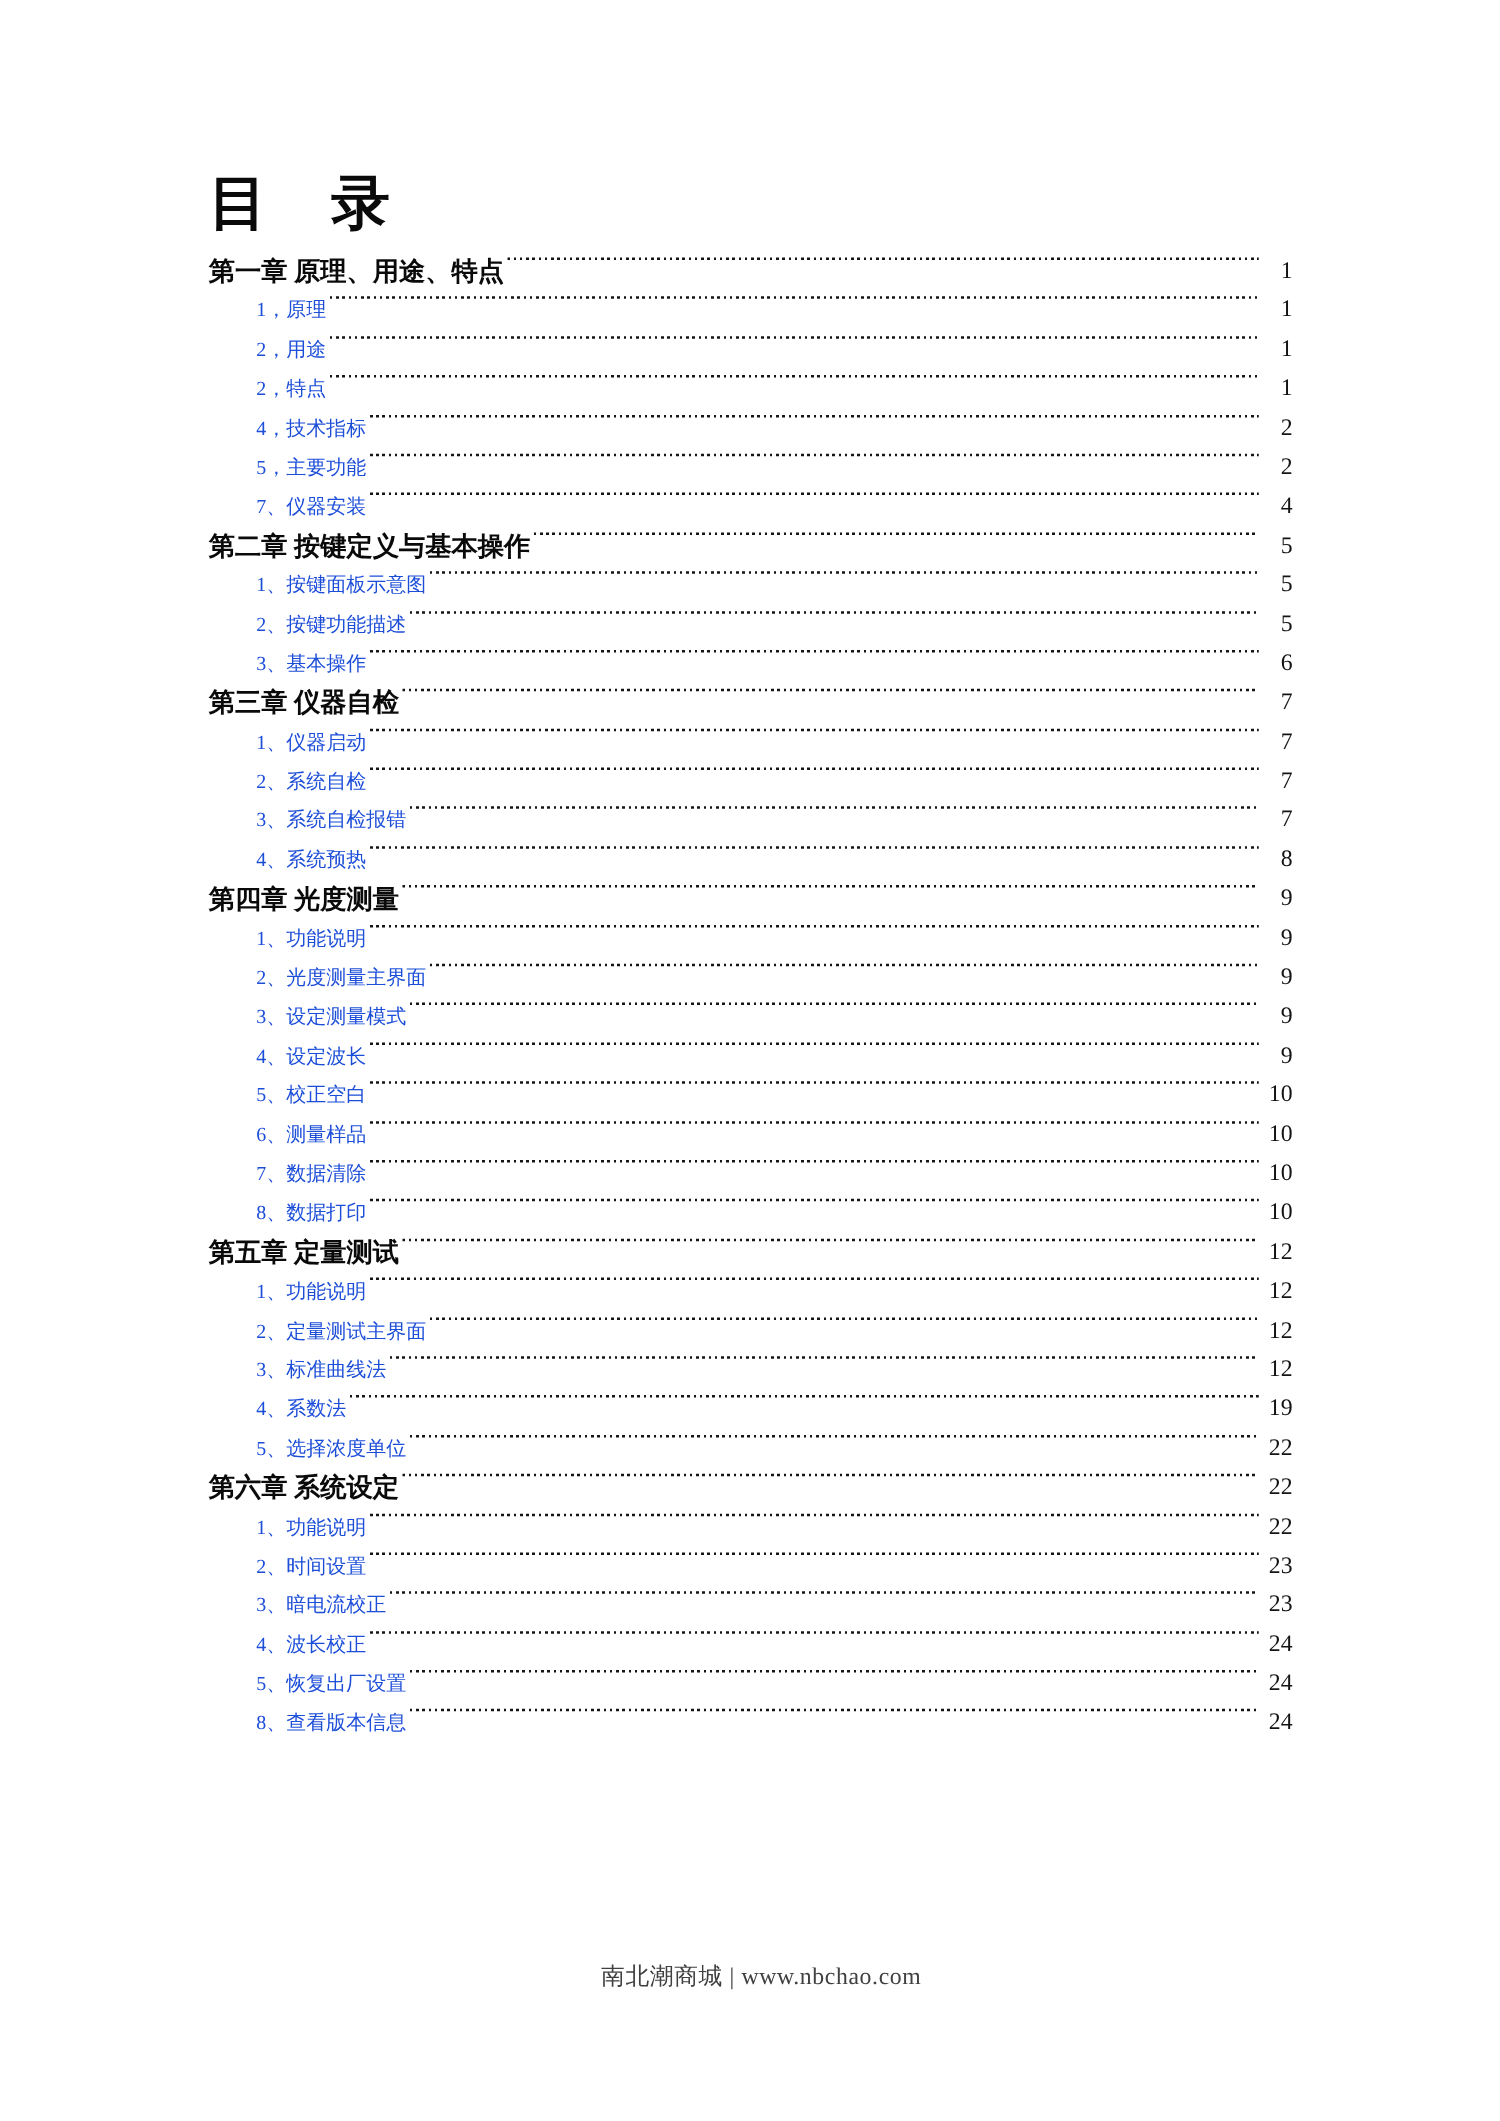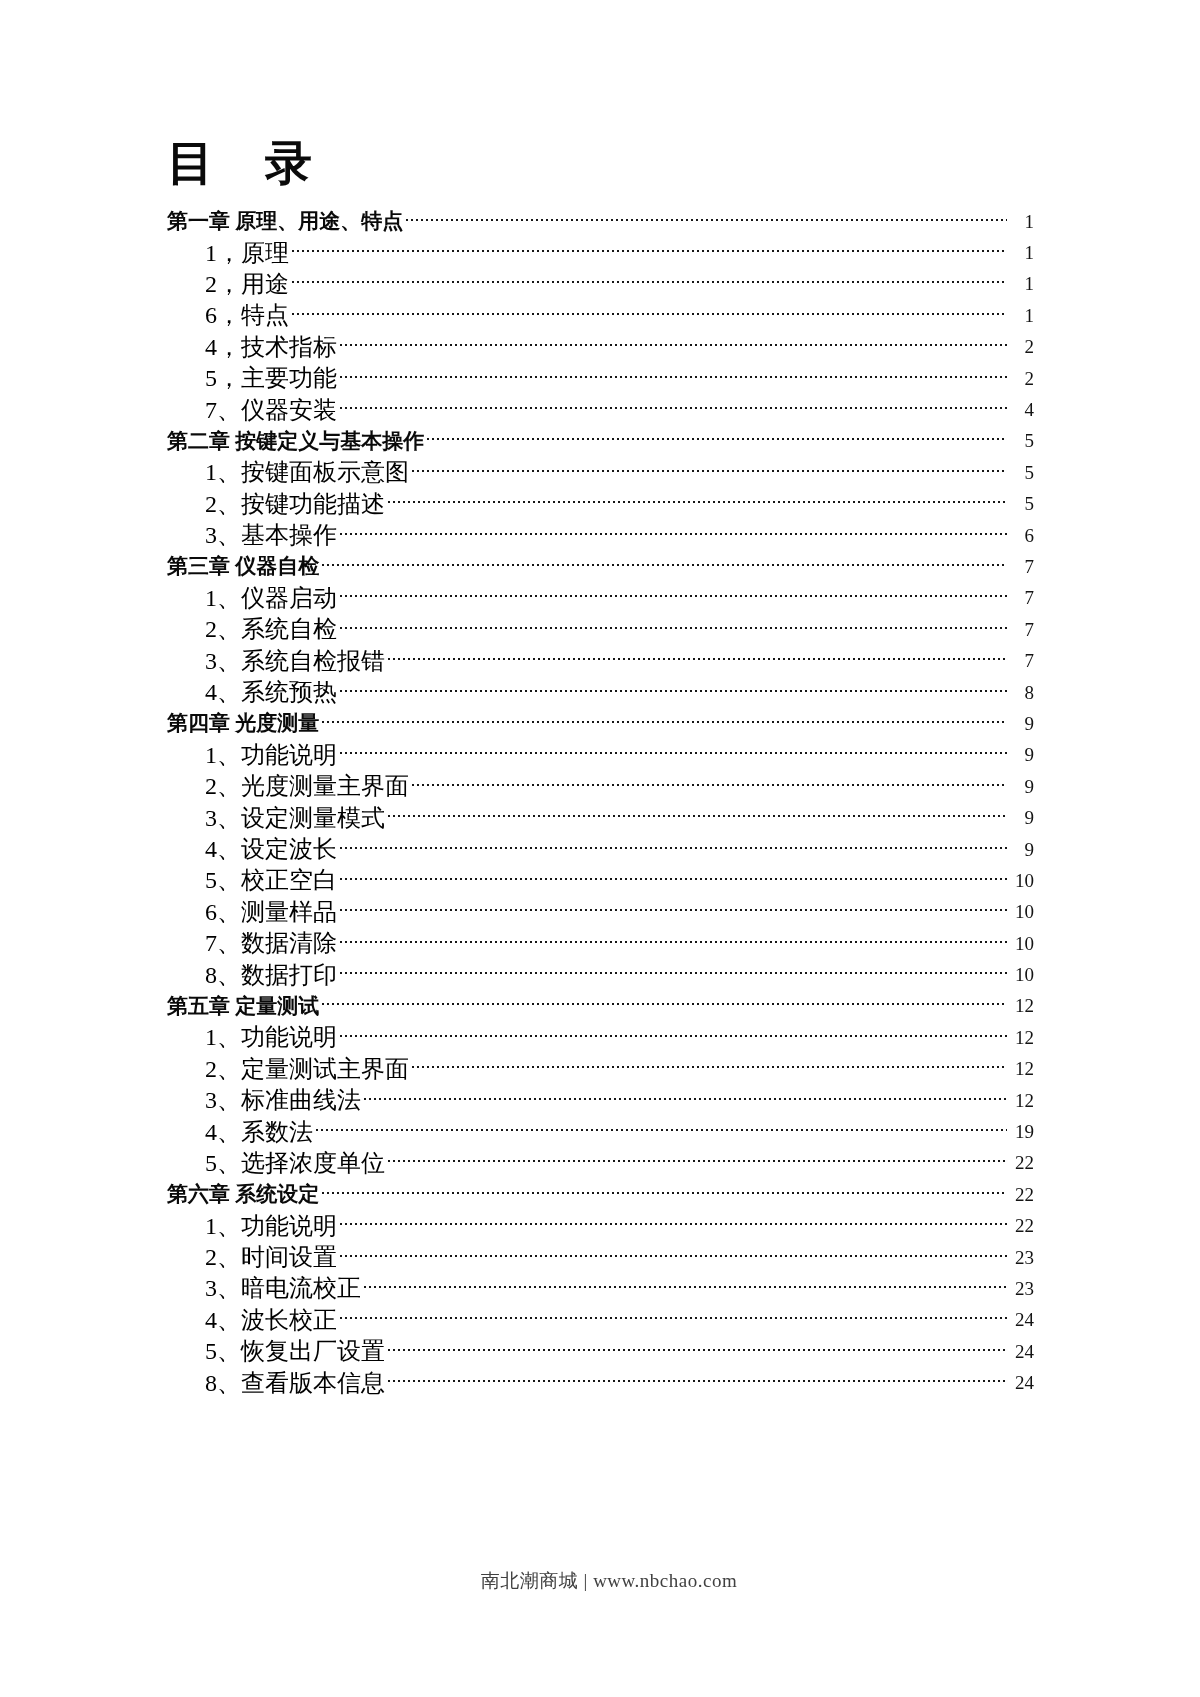--- a/index.html
+++ b/index.html
@@ -28,40 +28,40 @@
     color: #0a0a0a;
   }
   .toc {
     position: absolute;
     top: 206px;
     left: 167px;
     right: 184px;
   }
   .row {
     display: flex;
-    align-items: center;
+    align-items: flex-start;
     height: 31.4px;
     white-space: nowrap;
   }
   .row .label {
     line-height: 23px;
     flex: 0 0 auto;
   }
   .row.chapter .label {
     font-size: 21px;
     font-weight: 700;
     color: #0a0a0a;
   }
   .row.item {
     padding-left: 38px;
   }
   .row.item .label {
-    font-size: 24px;
+    font-size: 16px;
     font-weight: 400;
-    color: #000000;
+    color: #1d4ed8;
   }
   .leader {
     flex: 1 1 auto;
     height: 2px;
     margin: 0 3px 4px 3px;
     background: repeating-linear-gradient(
       to right,
       #151515 0px, #151515 2px,
       transparent 2px, transparent 5px
     );
@@ -106,21 +106,21 @@
     <span class="pagenum">1</span>
   </div>
 
   <div class="row item">
     <span class="label">2，用途</span>
     <span class="leader"></span>
     <span class="pagenum">1</span>
   </div>
 
   <div class="row item">
-    <span class="label">6，特点</span>
+    <span class="label">2，特点</span>
     <span class="leader"></span>
     <span class="pagenum">1</span>
   </div>
 
   <div class="row item">
     <span class="label">4，技术指标</span>
     <span class="leader"></span>
     <span class="pagenum">2</span>
   </div>
 

